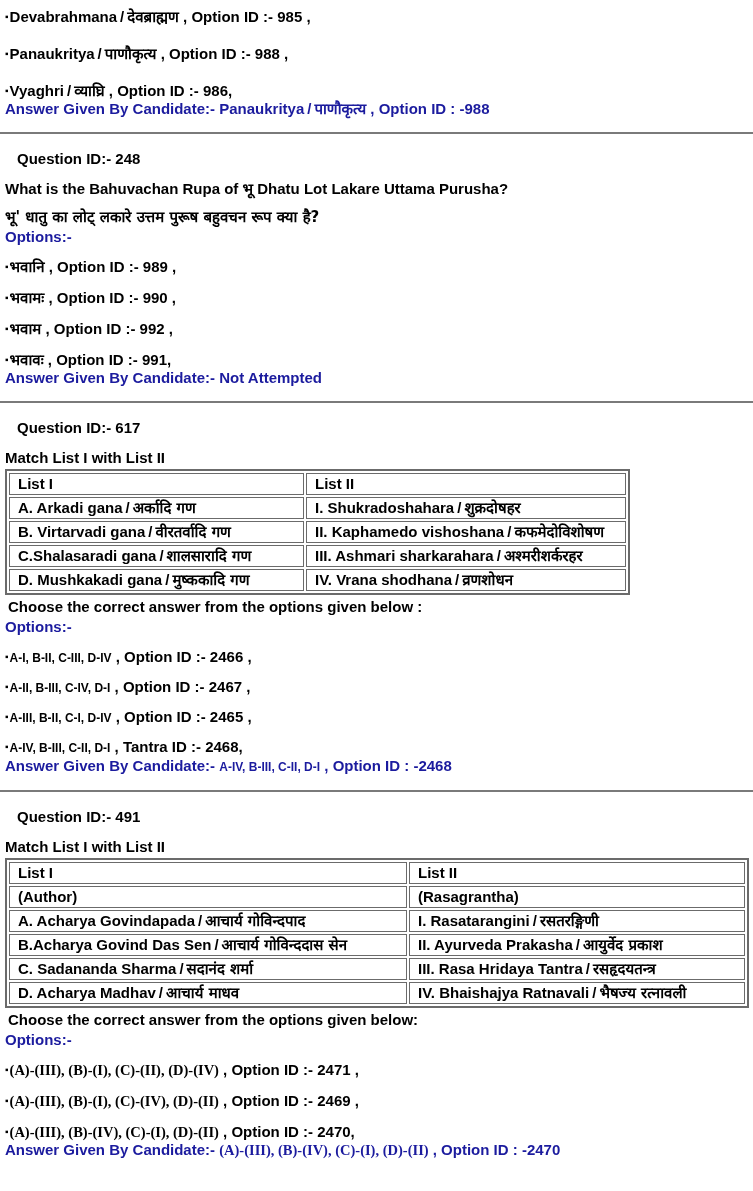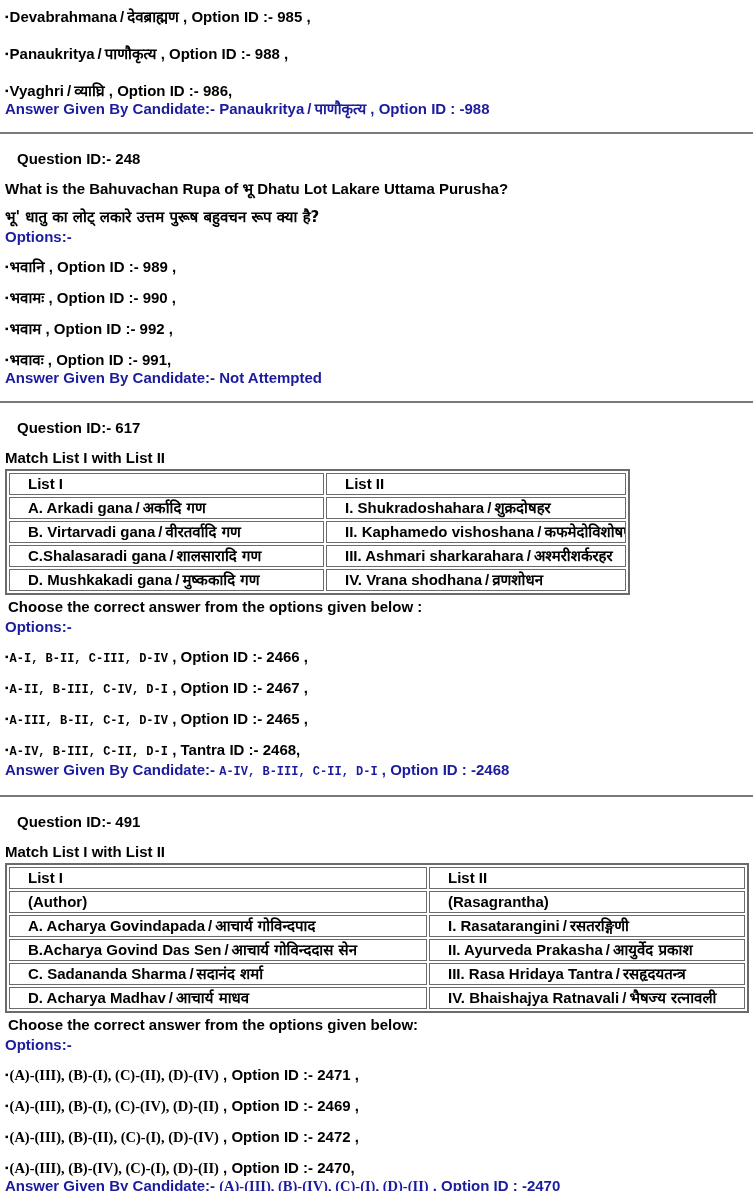--- a/index.html
+++ b/index.html
@@ -9,35 +9,35 @@
     font-family:"Liberation Sans",sans-serif;
     font-weight:bold;font-size:15px;color:#000;line-height:18px;
   }
   .blue{color:#1b1b9e;}
   .dev{font-family:"DejaVu Sans",sans-serif;font-weight:600;margin-top:32px;}
   .slash{margin:0 3px;}
   .bullet{font-size:10px;vertical-align:2px;margin-right:1px;}
   .opt{margin:0 0 13px 0;}
   .sec1 .opt{margin-bottom:19px;}
   .opts617 .opt{margin-bottom:11px;}
-  .combo-sm{font-family:Liberation Mono, monospace;font-size:12px;}
+  .combo-sm{font-family:Liberation Sans, sans-serif;font-size:12px;}
   .combo{font-family:"Liberation Serif",serif;font-size:14.5px;}
   .answer{margin:0 0 2px 0;}
   hr.sep{border:none;border-top:2px solid #7a7a7a;margin:14px -5px 16px -5px;}
   .qid{margin:12px;}
   .qtext{margin:0 0 10px 0;}
   .hi{margin:0 0 2px 0;}
   .optlabel{margin:0 0 12px 0;}
   .choose{margin:3px 0 2px 3px;}
   table.list{
     border-collapse:separate;border-spacing:2px;
     border:2px solid #6b6b6b;background:#fff;
     margin:2px 0 2px 0;table-layout:fixed;
   }
-  table.list td{border:1.5px solid #6b6b6b;padding:0 18px;height:20px;
+  table.list td{border:1.5px solid #6b6b6b;padding:0 8px;height:20px;
     white-space:nowrap;overflow:hidden;}
   table.t617{width:625px;} table.t617 td.c1{width:277px;}
   table.t618{width:744px;} table.t618 td.c1{width:380px;}
   .cellen{font-weight:bold;}
 </style>
 </head>
 <body>
 
 <div class="sec1">
   <div class="opt">
@@ -165,23 +165,20 @@
   </tbody>
     </table>
   <div class="choose">Choose the correct answer from the options given below:</div>
   <div class="optlabel blue">Options:-</div>
   <div class="opt">
     <span class="bullet">▪</span><span class="combo">(A)-(III), (B)-(I), (C)-(II), (D)-(IV)</span><span> , Option ID :- 2471 ,</span>
   </div>
   <div class="opt">
     <span class="bullet">▪</span><span class="combo">(A)-(III), (B)-(I), (C)-(IV), (D)-(II)</span><span> , Option ID :- 2469 ,</span>
   </div>
-  <div class="opt">
-    <span class="bullet">▪</span><span class="combo">(A)-(III), (B)-(II), (C)-(I), (D)-(IV)</span><span> , Option ID :- 2472 ,</span>
-  </div>
   <div class="opt" style="margin-bottom:0">
     <span class="bullet">▪</span><span class="combo">(A)-(III), (B)-(IV), (C)-(I), (D)-(II)</span><span> , Option ID :- 2470,</span>
   </div>
   <div class="answer blue">
     <span>Answer Given By Candidate:-</span>
     <span class="combo">(A)-(III), (B)-(IV), (C)-(I), (D)-(II)</span><span> , Option ID : -2470</span>
   </div>
 </div>
 
 </body></html>

